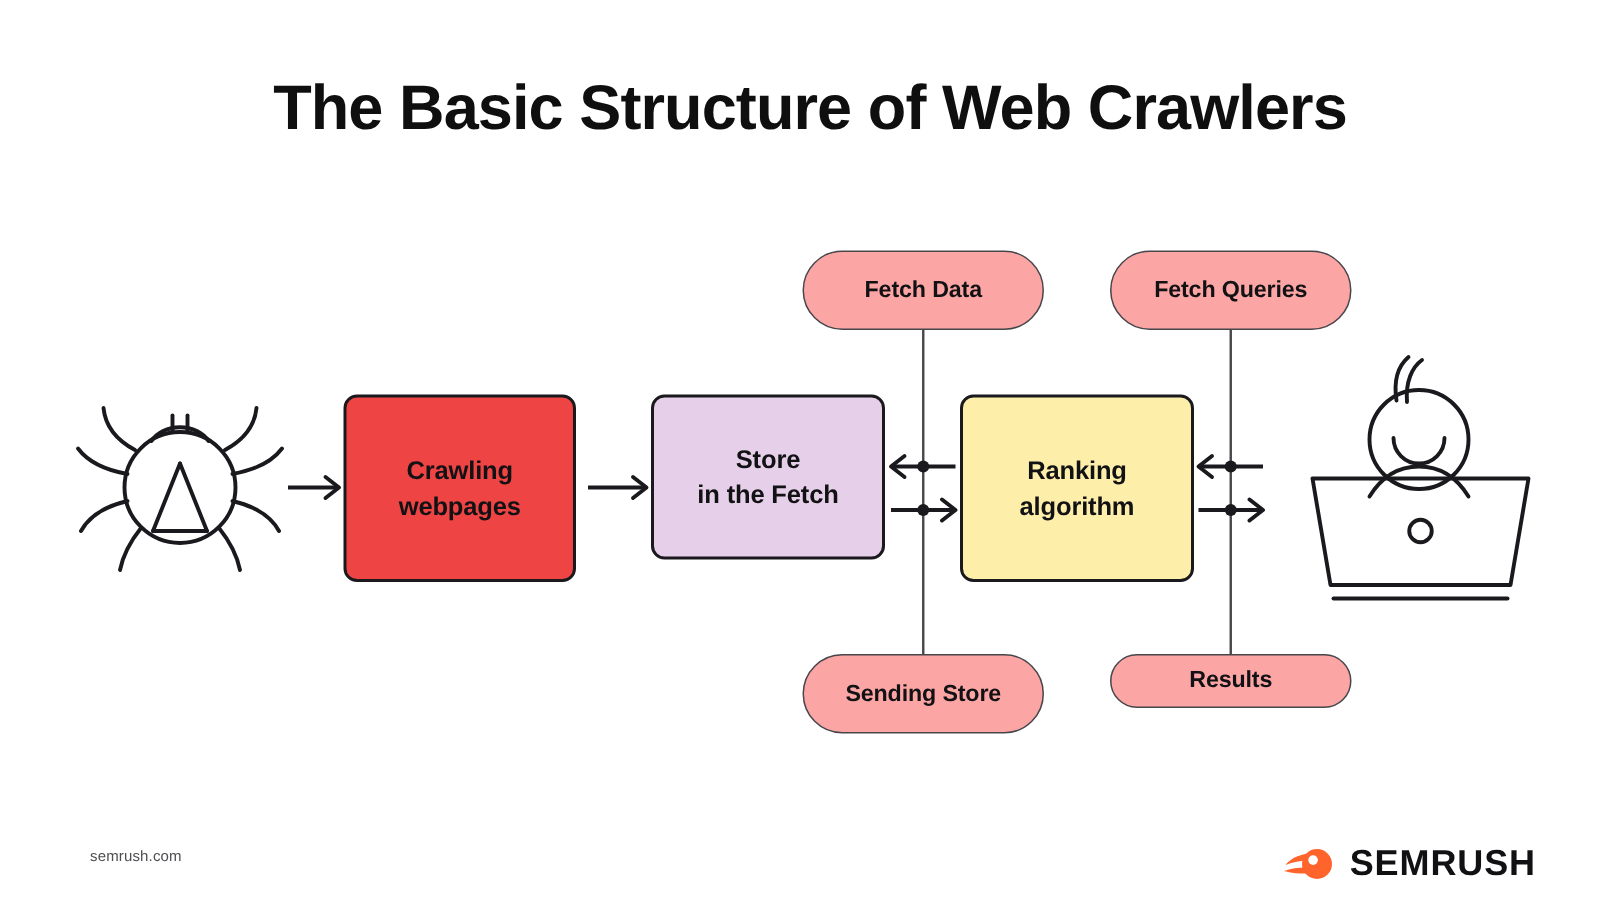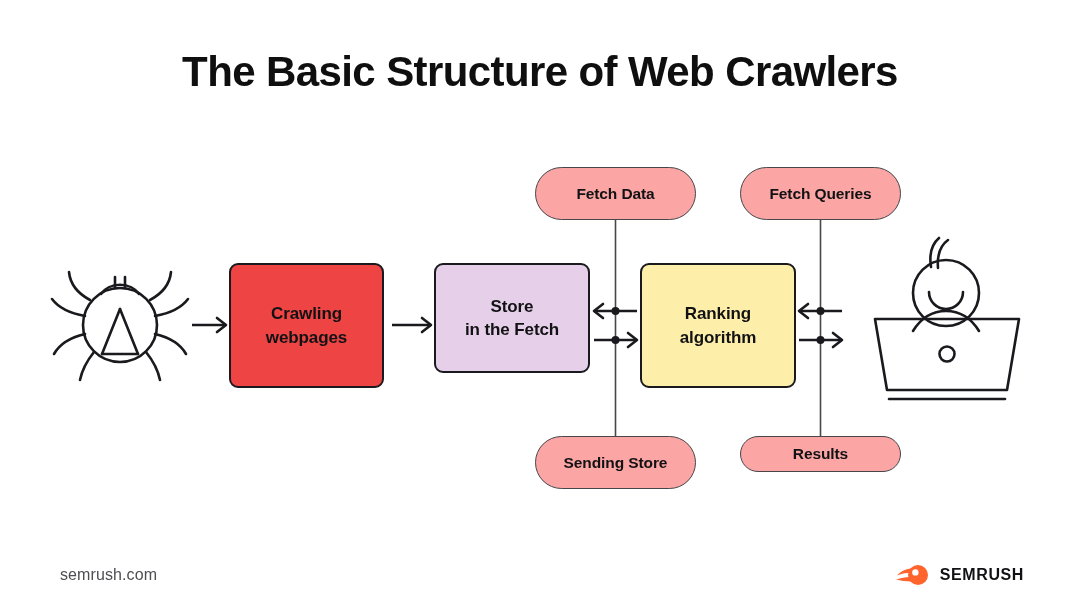--- a/index.html
+++ b/index.html
@@ -90,34 +90,34 @@
   #pill-fetch   { left: 535px; top: 167px; width: 161px; height: 53px; }
   #pill-queries { left: 740px; top: 167px; width: 161px; height: 53px; }
   #pill-sending { left: 535px; top: 436px; width: 161px; height: 53px; }
   #pill-results { left: 740px; top: 436px; width: 161px; height: 36px; }
 
   
   #footer-url {
     position: absolute;
     left: 60px;
     top: 566px;
-    font-size: 16px;
+    font-size: 10px;
     color: #4e4e52;
     letter-spacing: 0.1px;
   }
   #brand {
     position: absolute;
     right: 56px;
     top: 562px;
     display: flex;
     align-items: center;
     gap: 9px;
   }
   #brand-name {
-    font-size: 16px;
+    font-size: 24px;
     font-weight: 700;
     letter-spacing: 0.6px;
     color: #111114;
   }
 </style>
 </head>
 <body>
 
 <div id="page">
 

